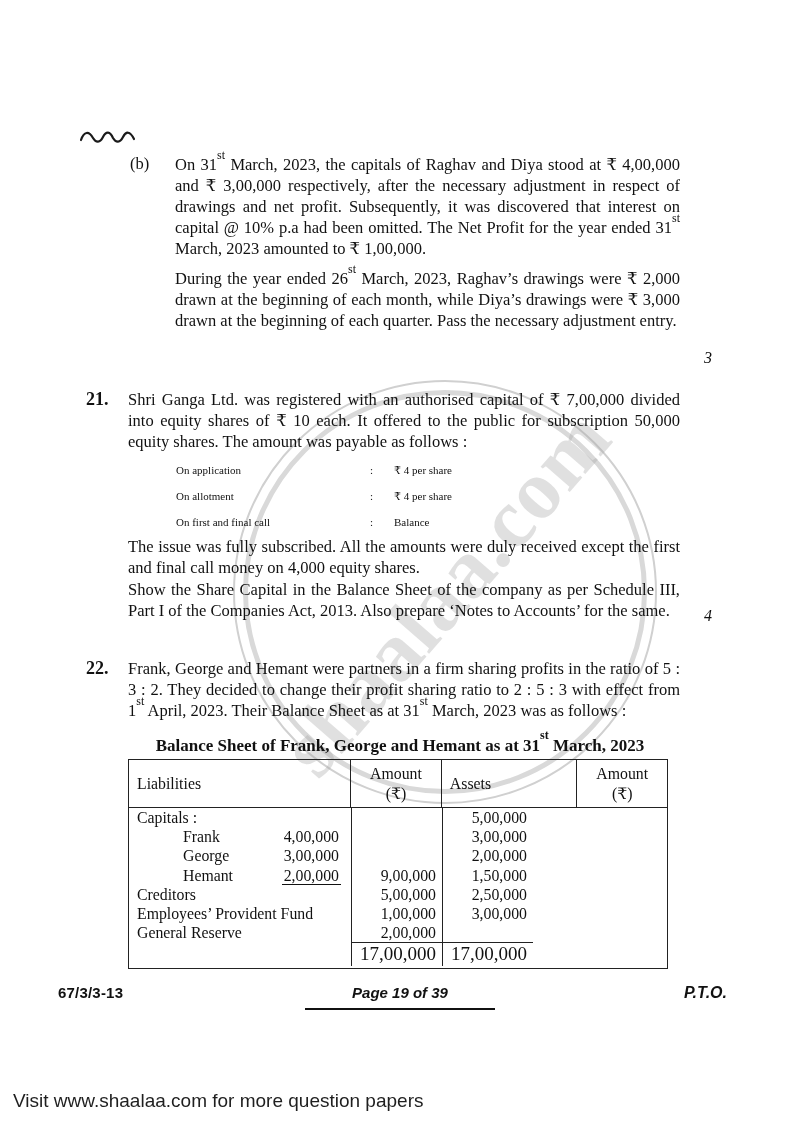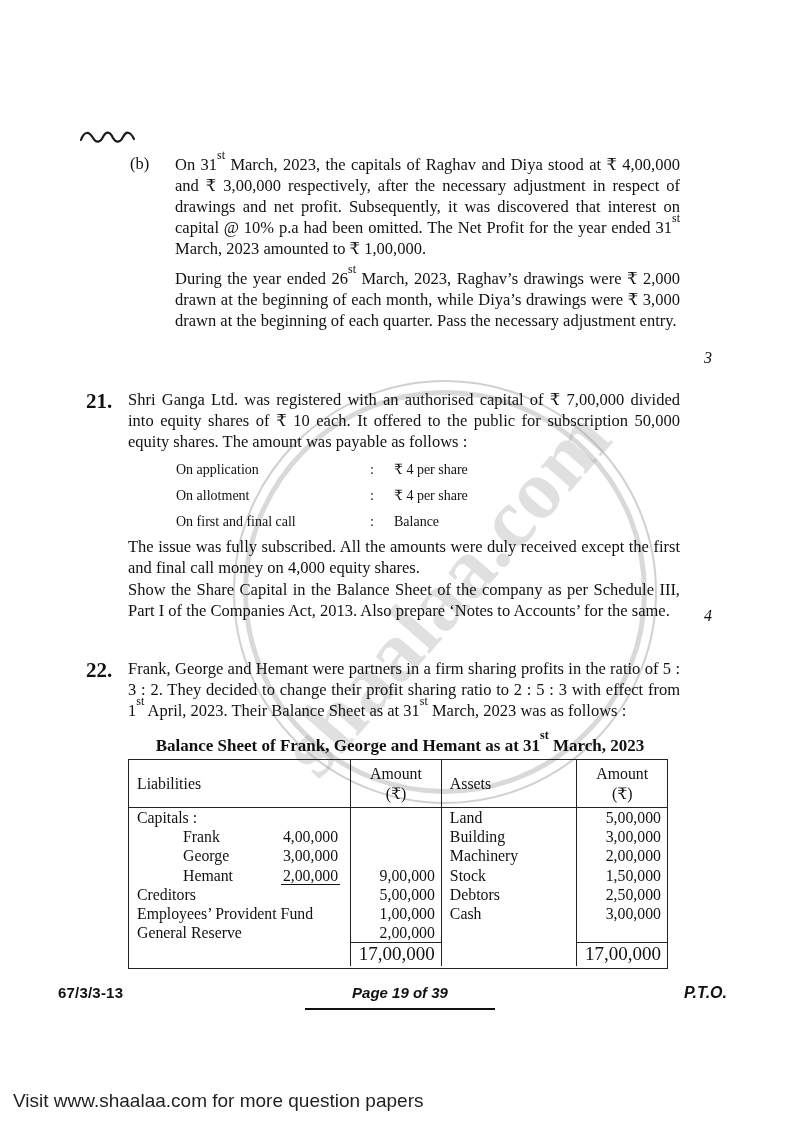--- a/index.html
+++ b/index.html
@@ -24,25 +24,25 @@
   
   .qb{position:absolute;left:130px;top:154px;width:550px;}
   .qb .qlabel{position:absolute;left:0;top:0;font-size:16.5px;}
   .qb .qtext{margin-left:45px;width:505px;}
   .qb .p2{margin-top:9px;}
 
   
   .qblock{position:absolute;left:86px;width:594px;}
   .q21{top:389px;}
   .q22{top:658px;}
-  .qnum{position:absolute;left:0;top:0;font-weight:bold;font-size:21px;}
+  .qnum{position:absolute;left:0;top:0;font-weight:bold;font-size:18px;}
   .qbody{margin-left:42px;width:552px;}
   .qbody p{margin:0;}
   .sched{margin:5px 0 0 48px;}
-  .srow{display:flex;height:26px;line-height:26px;font-size:14px;}
+  .srow{display:flex;height:26px;line-height:26px;font-size:11px;}
   .slabel{width:194px;}
   .scolon{width:24px;}
   .q21 .pa{margin-top:1px;}
 
   .marks{position:absolute;font-style:italic;font-size:16px;font-family:"Liberation Serif",serif;}
   .marks-3{left:704px;top:349px;}
   .marks-4{left:704px;top:607px;}
 
   
   .bs-title{position:absolute;left:120px;top:736px;width:560px;text-align:center;
@@ -180,30 +180,20 @@
         <div class="ln"></div>
         <div class="ln"></div>
         <div class="ln"></div>
         <div class="ln">9,00,000</div>
         <div class="ln">5,00,000</div>
         <div class="ln">1,00,000</div>
         <div class="ln">2,00,000</div>
         <div class="total-ln">17,00,000</div>
       </div>
 
-      <div class="col c3 assets">
-        <div class="ln">Land</div>
-        <div class="ln">Building</div>
-        <div class="ln">Machinery</div>
-        <div class="ln">Stock</div>
-        <div class="ln">Debtors</div>
-        <div class="ln">Cash</div>
-        <div class="ln"></div>
-        <div class="total-ln"></div>
-      </div>
 
       <div class="col c4 amt">
         <div class="ln">5,00,000</div>
         <div class="ln">3,00,000</div>
         <div class="ln">2,00,000</div>
         <div class="ln">1,50,000</div>
         <div class="ln">2,50,000</div>
         <div class="ln">3,00,000</div>
         <div class="ln"></div>
         <div class="total-ln">17,00,000</div>

